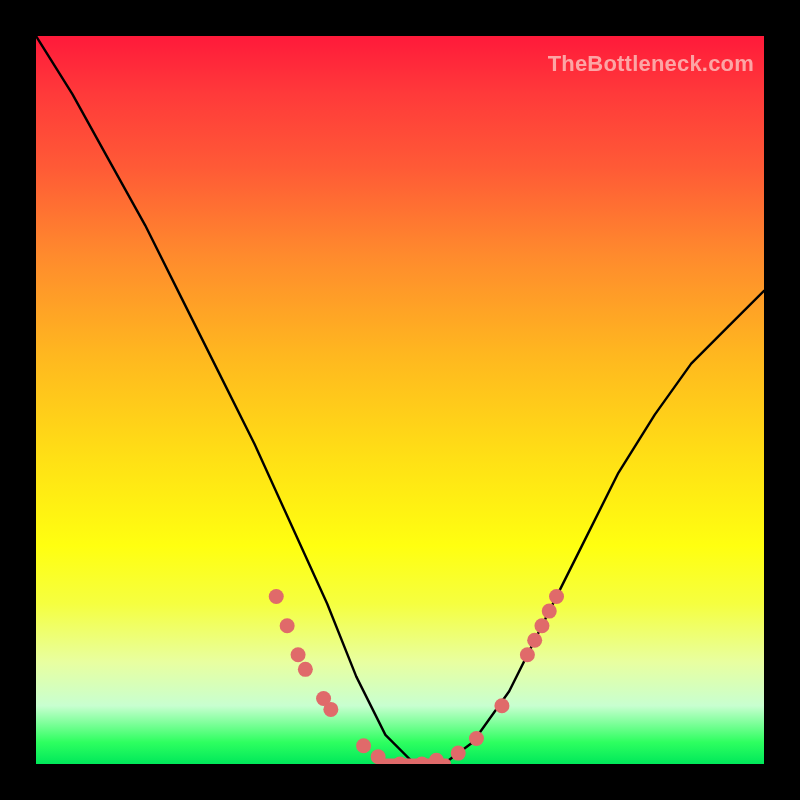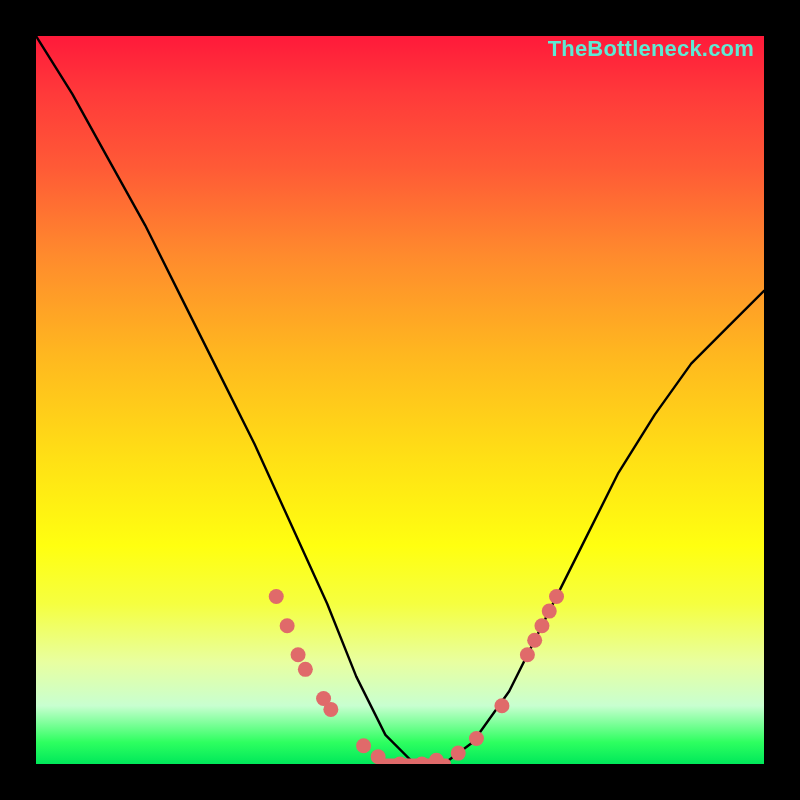--- a/index.html
+++ b/index.html
@@ -39,24 +39,24 @@
       #ffff10 70%,
       #f5ff40 78%,
       #e8ffa0 86%,
       #c8ffd0 92%,
       #2eff60 97%,
       #00e85a 100%
     );
   }
   .watermark {
     position: absolute;
-    top: 2px;
+    top: 17px;
     right: 10px;
     font: 600 22px/1 -apple-system, Segoe UI, Arial, sans-serif;
-    color: #5eead4;
+    color: #fca5a5;
     letter-spacing: 0.2px;
     user-select: none;
   }
   svg.curve {
     position: absolute;
     inset: 0;
   }
 </style>
 </head>
 <body>

